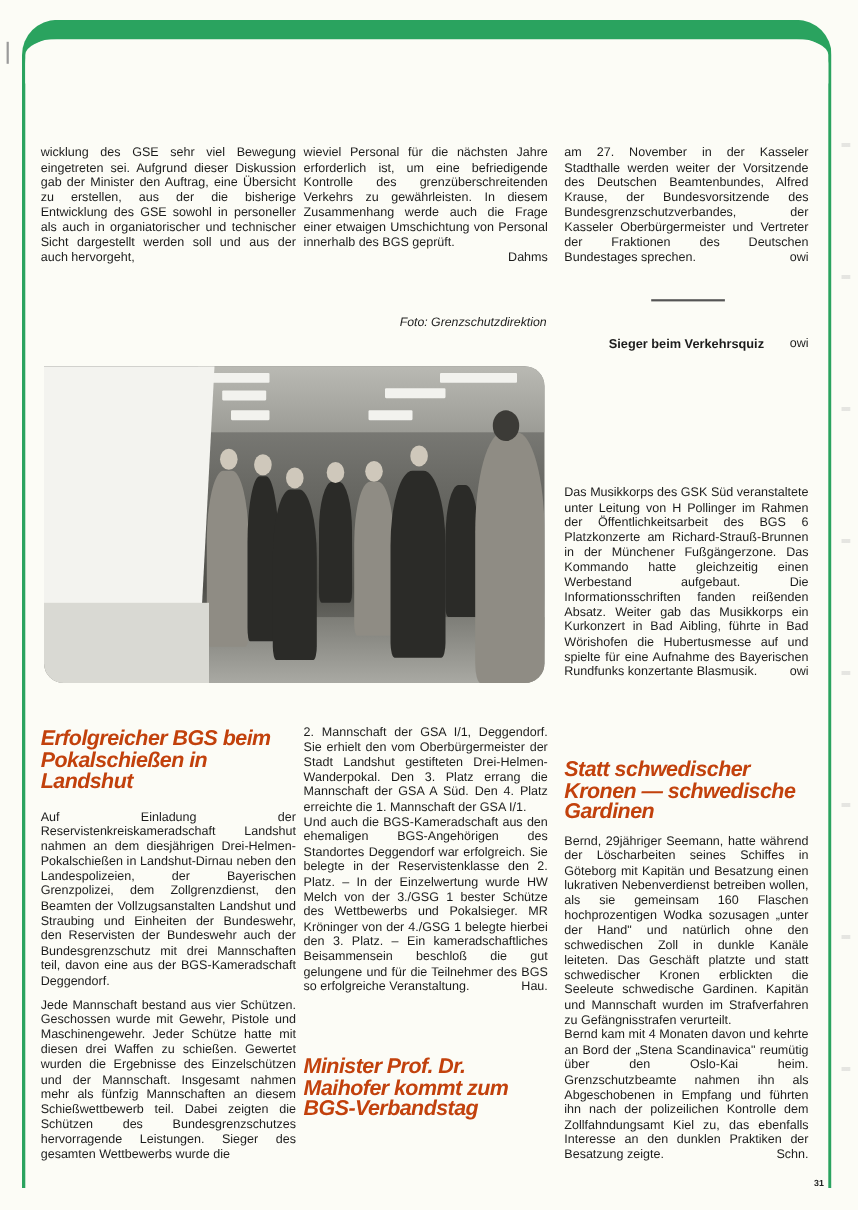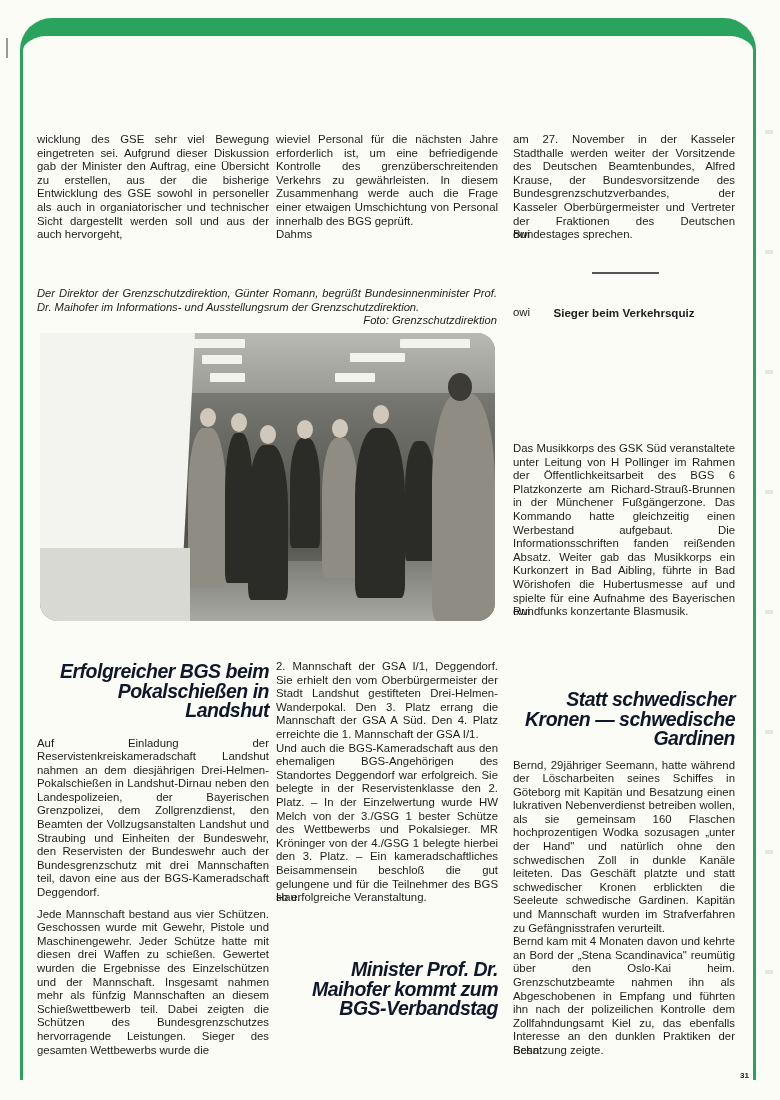--- a/index.html
+++ b/index.html
@@ -18,42 +18,42 @@
     border-bottom: none;
   }
   .frame-inner {
     position: absolute; left: 23px; top: 36px; width: 730px; height: 40px;
     background: #fcfcf6; border-radius: 22px 22px 0 0;
   }
   .binder-mark { position:absolute; left:6px; top:38px; width:2px; height:20px; background:#9a9a9a; }
   .col { position: absolute; font-size: 11.4px; line-height: 13.6px; text-align: justify; }
   .col p { margin: 0 0 0 0; }
   .col p + p.gap { margin-top: 8px; }
-  .sig { }
+  .sig { text-align: right; }
   .c1 { left: 37px; width: 232px; }
   .c2 { left: 276px; width: 222px; }
   .c3 { left: 513px; width: 222px; }
   .caption { position: absolute; left: 37px; top: 287px; width: 460px; font-size: 11.2px; line-height: 13.6px; font-style: italic; text-align: justify; }
   .caption .credit { float: right; }
   .photo {
     position: absolute; left: 40px; top: 333px; width: 455px; height: 288px;
     border-radius: 0 18px 18px 18px; overflow: hidden;
     background: linear-gradient(180deg, #8a8a86 0%, #6b6b66 35%, #4f4f4a 70%, #8e8e88 100%);
   }
   .ph-ceiling { position:absolute; left:140px; top:0; right:0; height:60px; background:linear-gradient(180deg,#b9b9b3,#9c9c96); }
   .ph-light { position:absolute; height:9px; background:#f2f2ee; border-radius:1px; }
   .ph-board { position:absolute; left:0; top:0; width:155px; height:225px; background:#f3f3ef; transform: skewX(-3deg); transform-origin: top left; }
   .ph-stand { position:absolute; left:0; top:215px; width:150px; height:73px; background:#d9d9d3; }
   .ph-person { position:absolute; background:#2b2b28; border-radius: 40% 40% 8% 8%; }
   .ph-light-suit { background:#8f8c84; }
   .ph-floor { position:absolute; left:140px; bottom:0; right:0; height:60px; background:linear-gradient(180deg,#7d7d77,#a9a9a3); }
   .ph-head { position:absolute; width:16px; height:19px; background:#cfc8bb; border-radius:50%; }
   .separator { position:absolute; left:592px; top:272px; width:67px; height:2px; background:#555; }
   .subhead { font-weight: bold; font-size: 11.6px; line-height: 14px; margin: 0 0 6px 0; text-align:center; }
-  .headline { font-weight: bold; font-style: italic; font-size: 19.5px; line-height: 19.5px; letter-spacing: -0.5px; margin: 0; color:#0f172a; text-align:right; }
+  .headline { font-weight: bold; font-style: italic; font-size: 19.5px; line-height: 19.5px; letter-spacing: -0.5px; margin: 0; color:#c2410c; text-align:left; }
   .page-num { position:absolute; left:740px; top:1071px; font-size: 8px; font-weight:bold; }
   .right-marks { position:absolute; left:765px; top:90px; width:8px; height:980px; opacity:.35;
     background: repeating-linear-gradient(180deg, transparent 0 40px, #bbb 40px 44px, transparent 44px 120px); }
 </style>
 </head>
 <body>
 
 <div class="frame"></div>
 <div class="frame-inner"></div>
 <div class="binder-mark"></div>
@@ -67,21 +67,20 @@
   <p class="sig">Dahms</p>
 </div>
 <div class="col c3" style="top:133px;">
   <p>am 27. November in der Kasseler Stadthalle werden weiter der Vorsitzende des Deutschen Beamtenbundes, Alfred Krause, der Bundesvorsitzende des Bundesgrenzschutzverbandes, der Kasseler Oberbürgermeister und Vertreter der Fraktionen des Deutschen Bundestages sprechen.</p>
   <p class="sig" style="margin-top:-13.6px;">owi</p>
 </div>
 
 <div class="separator"></div>
 
 <div class="caption">
-  <span>Der Direktor der Grenzschutzdirektion, Günter Romann, begrüßt Bundesinnenminister Prof. Dr. Maihofer im Informations- und Ausstellungsrum der Grenzschutzdirektion.</span>
   <span class="credit">Foto: Grenzschutzdirektion</span>
 </div>
 
 <div class="photo">
   <div class="ph-ceiling"></div>
   <div class="ph-light" style="left:150px;top:6px;width:55px;"></div>
   <div class="ph-light" style="left:162px;top:22px;width:40px;"></div>
   <div class="ph-light" style="left:170px;top:40px;width:35px;"></div>
   <div class="ph-light" style="left:310px;top:20px;width:55px;"></div>
   <div class="ph-light" style="left:295px;top:40px;width:40px;"></div>

